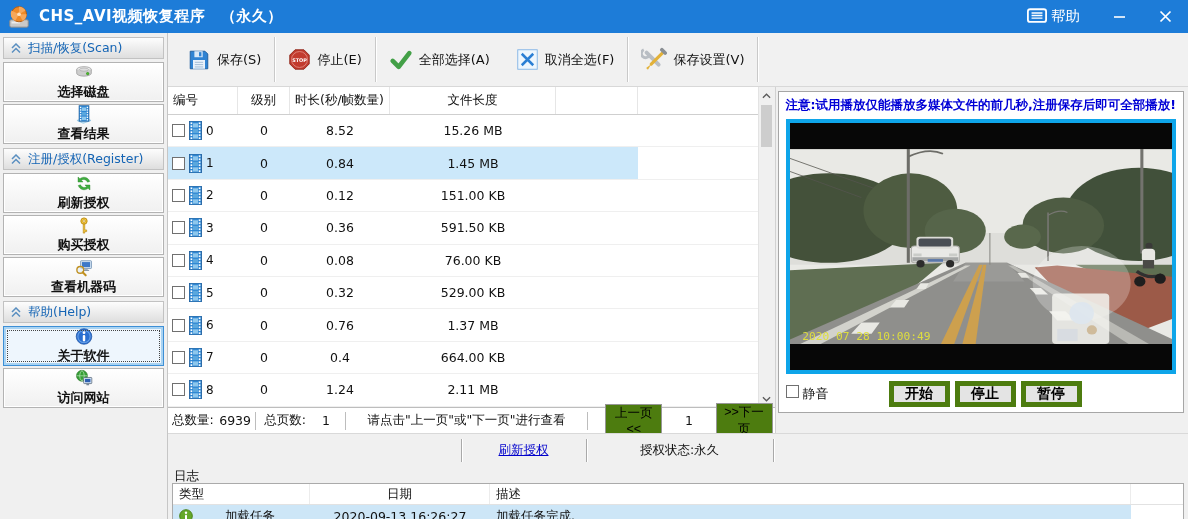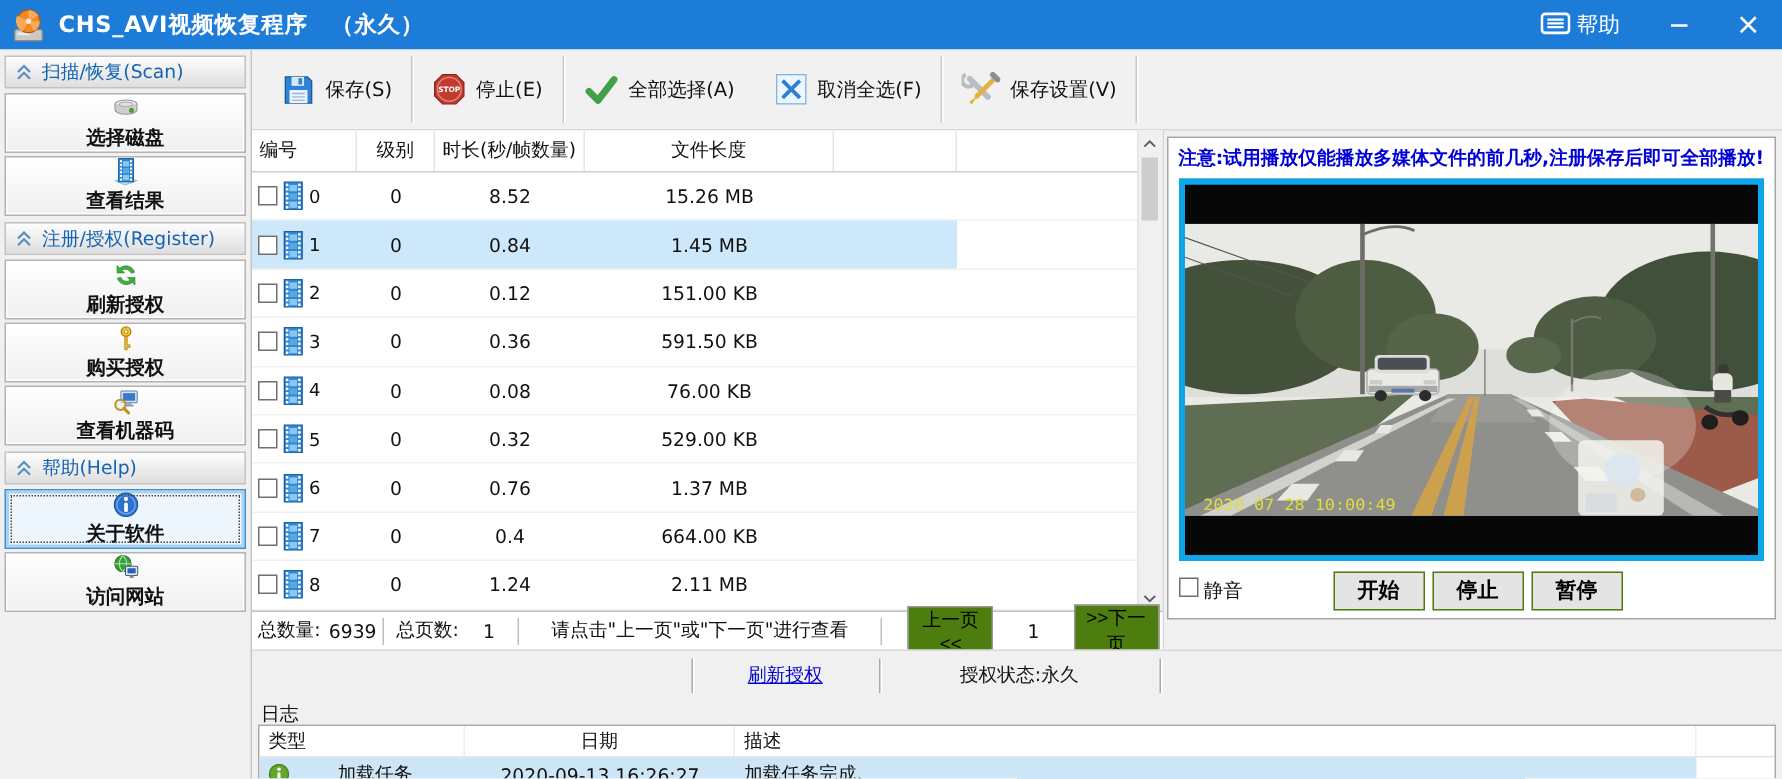--- a/index.html
+++ b/index.html
@@ -78,21 +78,21 @@
   .log-date { justify-content:center; padding-left:0 !important; }
 
   
   .preview { flex:1; margin:4px 4px 20px 2px; border:1px solid #a6a6a6; box-shadow:inset 0 0 0 1px #fff; background:#fff; display:flex; flex-direction:column; padding:3px 7px 4px 7px; }
   .notice { color:#0000d6; font-weight:bold; font-size:12.5px; padding:2px 0 5px 0; white-space:nowrap; }
   .video { flex:1; border:4px solid #0ea5e9; background:#0ea5e9; min-height:0; }
   .video svg { display:block; width:100%; height:100%; }
   .controls { height:34px; display:flex; align-items:center; padding-top:5px; }
   .mute { display:flex; align-items:flex-start; gap:4px; font-size:13px; }
   .ctl-btns { display:flex; gap:5px; margin-left:60px; }
-  .ctl-btn { width:61px; height:26px; background:#e4e4e4; border:1px solid #4d7c0f; font-size:14px; font-weight:bold; font-family:inherit; display:flex; align-items:center; justify-content:center; cursor:default; }
+  .ctl-btn { width:61px; height:26px; background:#e4e4e4; border:5px solid #4d7c0f; font-size:14px; font-weight:bold; font-family:inherit; display:flex; align-items:center; justify-content:center; cursor:default; }
 </style>
 </head>
 <body>
 
 <svg style="position:absolute;width:0;height:0" aria-hidden="true">
     <defs>
   <g id="filmIcon">
     <rect x="3" y="0" width="14" height="22" fill="#2e86d2" stroke="#1a5c9c"></rect>
     <g fill="#fff">
       <rect x="4.2" y="1.5" width="2" height="2"></rect>

